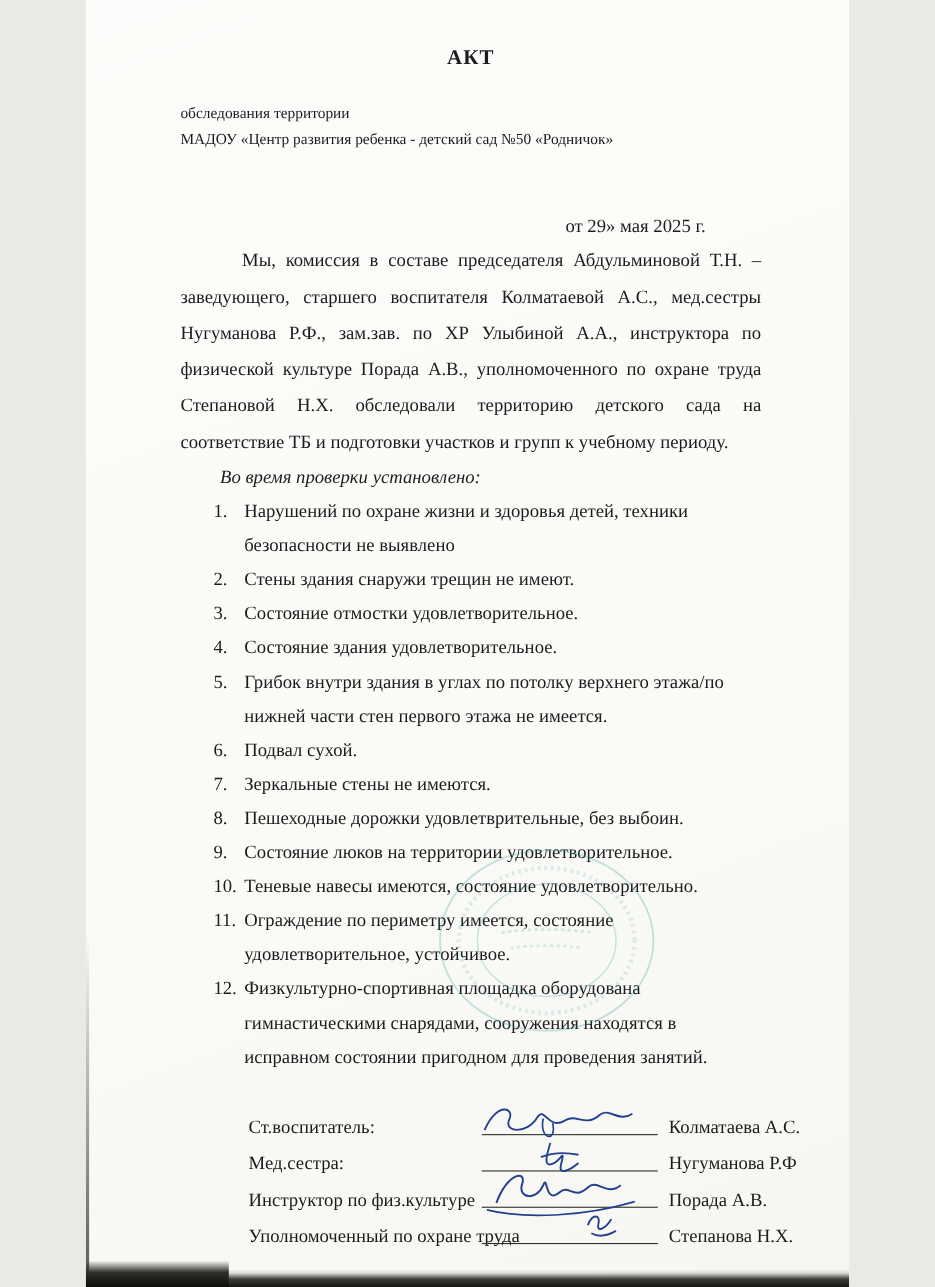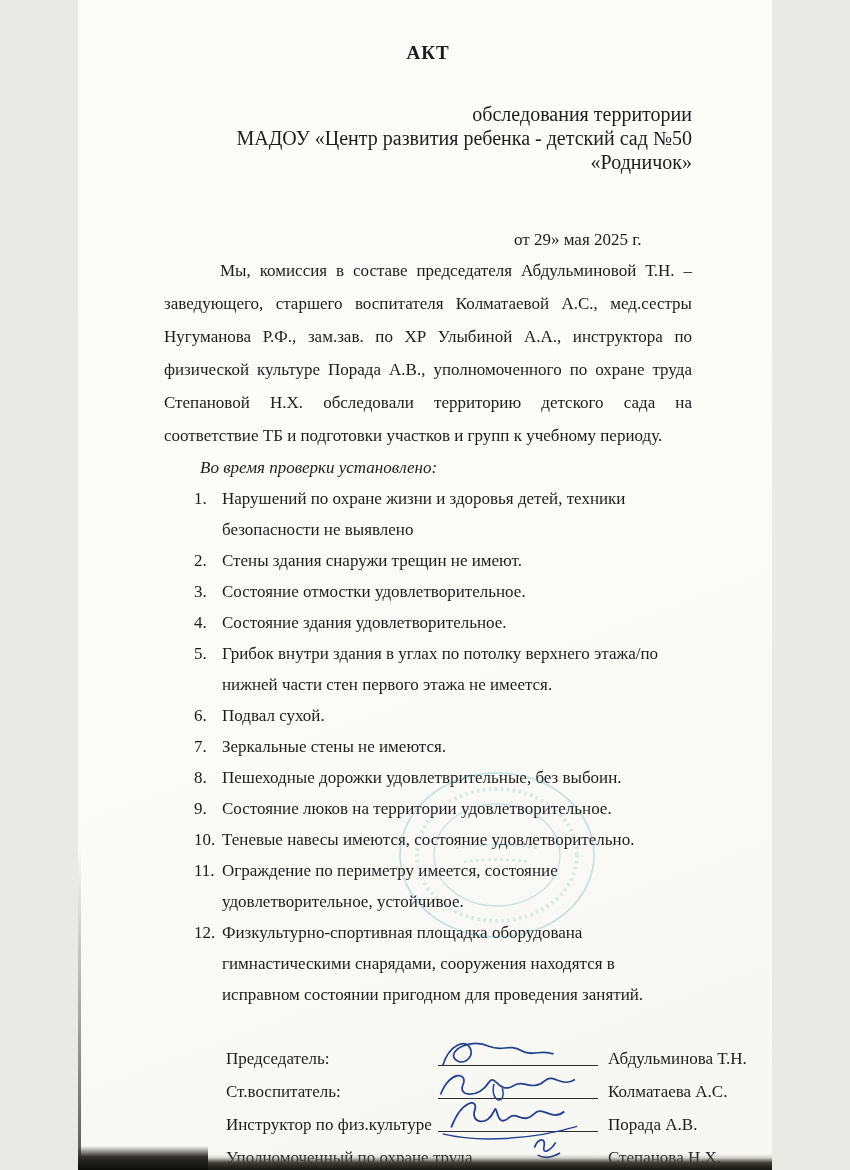--- a/index.html
+++ b/index.html
@@ -17,23 +17,23 @@
   .content { padding: 0 80px 0 86px; }
 
   .doc-title {
     padding-top: 42px;
     text-align: center;
     font-weight: bold;
     font-size: 19px;
     letter-spacing: 1px;
   }
   .subtitles {
-    margin-top: 38px;
-    text-align: right;
-    font-size: 20px;
+    margin-top: 28px;
+    text-align: left;
+    font-size: 14px;
     line-height: 24px;
   }
   .date-line {
     margin-top: 56px;
     font-size: 17px;
     padding-left: 350px;
   }
   .para {
     margin-top: 4px;
     font-size: 17px;
@@ -182,41 +182,41 @@
         <span class="txt">Ограждение по периметру имеется, состояние удовлетворительное, устойчивое.</span>
       </div>
       <div class="li">
         <span class="num">12.</span>
         <span class="txt">Физкультурно-спортивная площадка оборудована гимнастическими снарядами, сооружения находятся в исправном состоянии пригодном для проведения занятий.</span>
       </div>
     </div>
 
     <div class="sigs">
 
-      <div class="sig-row">
-        <span class="sig-label">Председатель:</span>
-        <span class="sig-line">
-          <svg class="sig-ink" viewBox="0 0 150 50">
-            <path fill="none" stroke="#23418f" stroke-width="1.6" d="M10,36 C16,16 32,10 36,20 C40,30 26,37 21,29 C16,21 36,10 54,18 C66,23 72,15 84,22 C94,28 102,20 114,25"></path>
-          </svg>
-        </span>
-        <span class="sig-name">Абдульминова Т.Н.</span>
-      </div>
 
       <div class="sig-row">
         <span class="sig-label">Ст.воспитатель:</span>
         <span class="sig-line">
           <svg class="sig-ink" viewBox="0 0 150 50">
             <path fill="none" stroke="#23418f" stroke-width="1.6" d="M8,32 C18,8 34,12 29,23 C24,34 44,36 53,21 C59,11 62,32 76,24 C86,17 94,30 106,19 C114,12 122,26 134,18"></path>
             <path fill="none" stroke="#23418f" stroke-width="1.4" d="M58,22 C54,40 70,43 66,26"></path>
           </svg>
         </span>
         <span class="sig-name">Колматаева А.С.</span>
       </div>
 
+      <div class="sig-row">
+        <span class="sig-label">Мед.сестра:</span>
+        <span class="sig-line">
+          <svg class="sig-ink" viewBox="0 0 150 50">
+            <path fill="none" stroke="#23418f" stroke-width="1.6" d="M64,12 C61,22 58,32 65,30 C73,28 77,14 73,31 C71,40 81,35 88,29 M56,24 C66,20 78,20 88,22"></path>
+          </svg>
+        </span>
+        <span class="sig-name">Нугуманова Р.Ф</span>
+      </div>
 
 
       <div class="sig-row">
         <span class="sig-label">Инструктор по физ.культуре</span>
         <span class="sig-line">
           <svg class="sig-ink" viewBox="0 0 150 50">
             <path fill="none" stroke="#23418f" stroke-width="1.7" d="M18,32 C28,6 44,4 40,16 C36,28 52,31 58,17 C62,7 59,34 72,23 C80,16 84,30 96,19 C104,11 112,27 124,17"></path>
             <path fill="none" stroke="#23418f" stroke-width="1.4" d="M10,38 C42,46 92,44 136,31"></path>
           </svg>
         </span>

